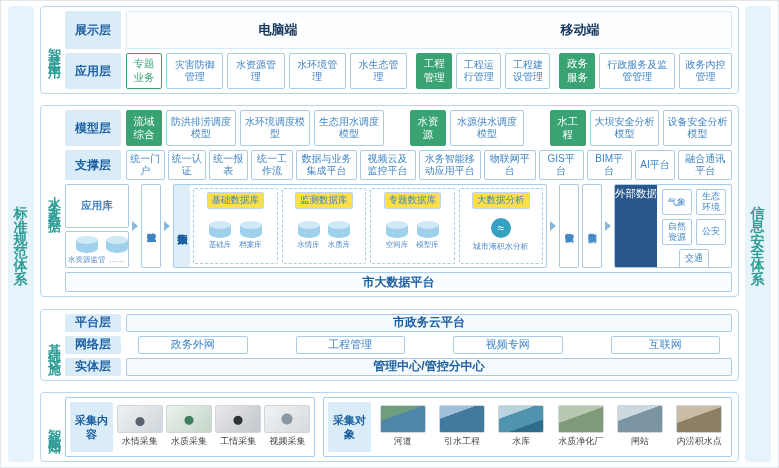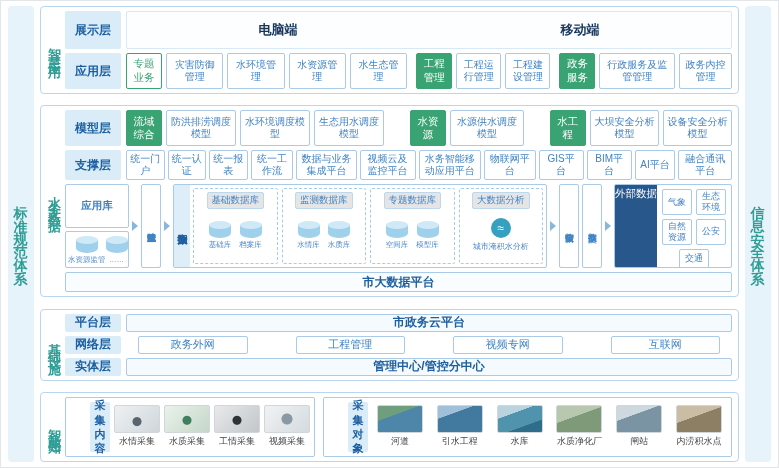--- a/index.html
+++ b/index.html
@@ -45,43 +45,43 @@
   .cylcap { font-size:7.5px; color:#4a86c8; white-space:nowrap; }
 
   .vstrip { width:20px; flex:none; border:1px solid #a9cbe8; color:#3f83c4; font-size:9px; display:flex; align-items:center; justify-content:center;
             border-radius:2px; writing-mode:vertical-rl; text-orientation:upright; background:#fff; }
 
   .lake { flex:1; border:1px solid #a9cbe8; border-radius:2px; display:flex; min-width:0; }
   .lake-strip { width:16px; flex:none; background:#ddeef9; color:#1d5fa0; font-weight:bold; font-size:10px; display:flex; align-items:center; justify-content:center;
                 writing-mode:vertical-rl; text-orientation:upright; }
   .lake-body { flex:1; display:flex; gap:4px; padding:3px; min-width:0; }
   .dbg { flex:1; border:1px dashed #a9cbe8; border-radius:2px; display:flex; flex-direction:column; align-items:center; padding:3px 2px 2px; min-width:0; }
-  .dbt { font-size:9.5px; color:#3f83c4; background:#e5e5e5; border:1px solid #bcd8ee; border-radius:2px; padding:1px 4px; white-space:nowrap; }
+  .dbt { font-size:9.5px; color:#3f83c4; background:#fde047; border:1px solid #bcd8ee; border-radius:2px; padding:1px 4px; white-space:nowrap; }
   .dbc { flex:1; display:flex; gap:8px; align-items:center; }
   .ana-body { flex:1; display:flex; flex-direction:column; align-items:center; justify-content:center; gap:3px; }
   .ana-icon { width:20px; height:20px; border-radius:50%; background:#35a0c0; color:#fff; font-size:12px; display:flex; align-items:center; justify-content:center; }
   .ana-cap { font-size:8px; color:#4a86c8; white-space:nowrap; }
 
   .ext { width:118px; flex:none; border:1px solid #a9cbe8; border-radius:2px; display:flex; flex-direction:row; overflow:hidden; }
   .ext-h { background:#28578c; color:#fff; font-size:10.5px; text-align:center; padding:2px 0; }
   .ext-b { flex:1; display:flex; flex-wrap:wrap; gap:4px; padding:4px; align-content:space-evenly; justify-content:center; }
   .ext-item { border:1px solid #a9cbe8; color:#3f83c4; font-size:9px; line-height:1.2; text-align:center; display:flex; align-items:center;
               justify-content:center; padding:1px 2px; width:30px; min-height:20px; border-radius:2px; }
 
   .bigbar { flex:none; height:20px; border:1px solid #a9cbe8; color:#1d5fa0; font-weight:bold; font-size:12px; display:flex; align-items:center;
             justify-content:center; border-radius:2px; background:#fafdff; }
 
   .widebox { flex:1; border:1px solid #a9cbe8; background:#f4fafd; color:#1d5fa0; font-weight:bold; font-size:12px; display:flex; align-items:center;
              justify-content:center; border-radius:2px; }
   .netrow { flex:1; display:flex; gap:48px; padding:0 12px; }
   .netitem { flex:1; border:1px solid #a9cbe8; color:#3f83c4; font-size:11px; display:flex; align-items:center; justify-content:center; border-radius:2px; background:#fff; }
 
   .pbox { border:1px solid #a9cbe8; border-radius:2px; display:flex; gap:4px; padding:4px; align-items:stretch; min-width:0; }
-  .cap { width:20px; flex:none; background:#d9ecf8; color:#1d5fa0; font-weight:bold; font-size:11px; display:flex; align-items:center;
-         justify-content:center; text-align:center; line-height:1.3; border-radius:2px; padding:0 3px;margin-left:20px; }
+  .cap { width:43px; flex:none; background:#d9ecf8; color:#1d5fa0; font-weight:bold; font-size:11px; display:flex; align-items:center;
+         justify-content:center; text-align:center; line-height:1.3; border-radius:2px; padding:0 3px; }
   .fig { flex:1; display:flex; flex-direction:column; align-items:center; justify-content:center; gap:2px; min-width:0; }
   .photo { width:46px; height:28px; border-radius:2px; border:1px solid #d0d6da; }
   .figcap { font-size:9px; color:#444; white-space:nowrap; }
 
   .p0 { background: radial-gradient(circle at 50% 60%, #5a646e 0 4px, transparent 5px), linear-gradient(135deg,#eef1f3,#cfd6db); }
   .p1 { background: radial-gradient(circle at 50% 55%, #3f7f5f 0 4px, transparent 5px), linear-gradient(135deg,#eaf2ec,#c5d6c8); }
   .p2 { background: radial-gradient(circle at 50% 55%, #2e3338 0 4px, transparent 5px), linear-gradient(135deg,#e8e9eb,#c2c6ca); }
   .p3 { background: radial-gradient(circle at 50% 50%, #8a98a4 0 5px, transparent 6px), linear-gradient(135deg,#f0f3f5,#d4dade); }
   .q0 { background: linear-gradient(160deg,#6f9e7e 0 35%,#4d86a8 36%); }
   .q1 { background: linear-gradient(160deg,#9fc0d8 0 30%,#417a9e 31%); }
@@ -108,22 +108,22 @@
             <div class="term">电脑端</div>
             <div class="term">移动端</div>
           </div>
         </div>
         <div class="row" style="flex:1">
           <div class="layer">应用层</div>
           <div class="grprow" style="gap:9px">
             <div class="grp" style="flex:4.4">
               <div class="gh outline">专题业务</div>
               <div class="item">灾害防御管理</div>
+              <div class="item">水资源管理</div>
               <div class="item">水环境管理</div>
-              <div class="item">水资源管理</div>
               <div class="item">水生态管理</div>
             </div>
             <div class="grp" style="flex:2.1">
               <div class="gh solid">工程管理</div>
               <div class="item">工程运行管理</div>
               <div class="item">工程建设管理</div>
             </div>
             <div class="grp" style="flex:2.7">
               <div class="gh solid">政务服务</div>
               <div class="item" style="flex:1.5">行政服务及监管管理</div>

